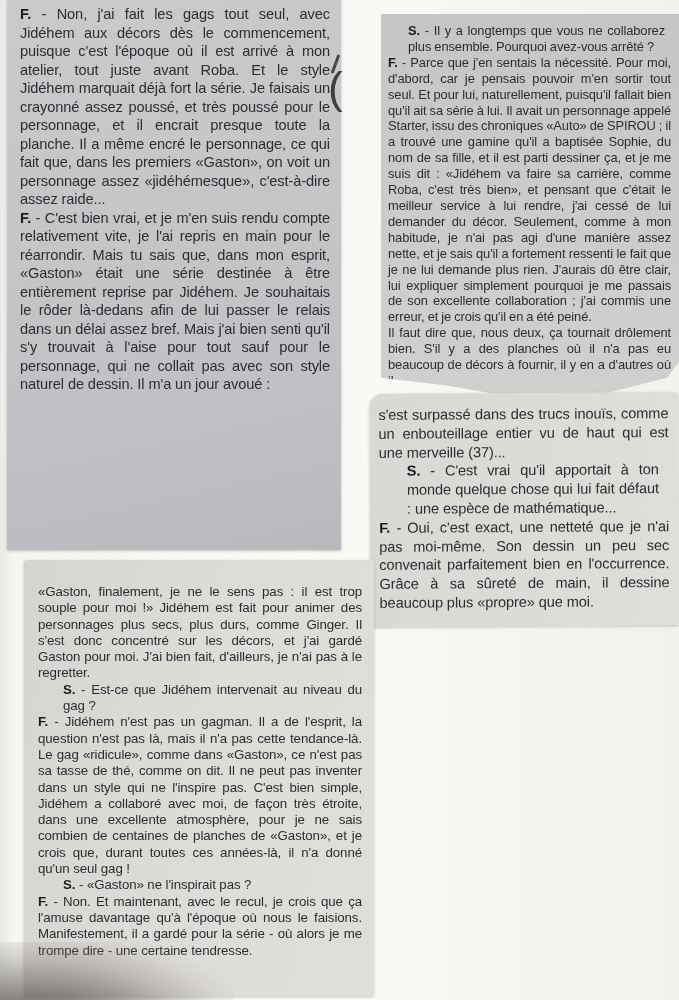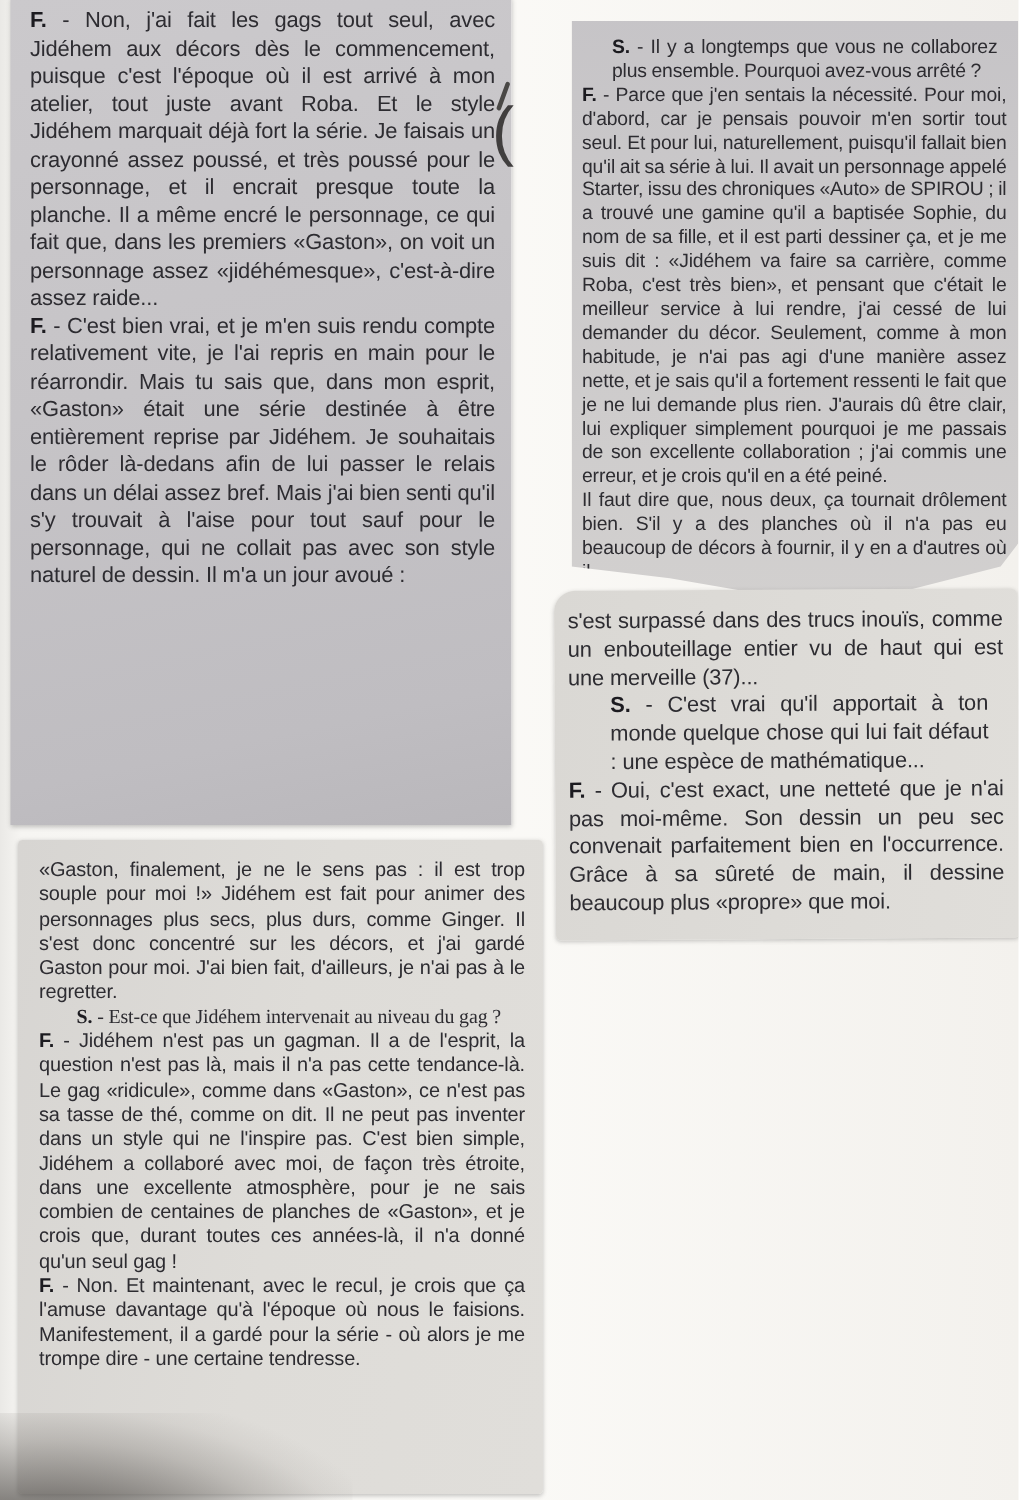--- a/index.html
+++ b/index.html
@@ -31,28 +31,28 @@
     left:381px;top:14px;width:298px;height:391px;
     padding:9px 8px 0 7px;
     font-size:12.9px;line-height:15.9px;word-spacing:-0.4px;
     background:linear-gradient(182deg,#c6c4c7 0%,#cbc9ca 40%,#d2d0cf 100%);
     clip-path:polygon(0 0,100% 0,100% 89%,96% 93%,60% 100%,22% 95%,0 93%);
     box-shadow:none;
   }
   .tr .s{margin-left:20px;margin-right:6px;}
 
   .bl{
-    left:12px;top:560px;width:350px;height:436px;
-    padding:12px 12px 0 14px;
+    left:24px;top:560px;width:350px;height:436px;
+    padding:24px 12px 0 14px;
     font-size:13.3px;line-height:16.3px;
     background:linear-gradient(100deg,#d7d5d2 0%,#dedcd8 50%,#e0dedа 100%);
     background:linear-gradient(100deg,#d7d5d2 0%,#dedcd8 50%,#e0deda 100%);
     border-radius:3px;
   }
-  .bl .s{margin-left:25px;font-family:Liberation Serif, serif;}
+  .bl .s{margin-left:25px;}
 
   .mr{
     left:370px;top:393px;width:309px;height:233px;
     padding:12px 10px 0 9px;
     font-size:14.6px;line-height:18.8px;
     background:linear-gradient(95deg,#dad8d4 0%,#e0deda 100%);
     border-radius:14px 5px 3px 3px;
     transform:rotate(-0.35deg);
   }
   .mr .s{margin-left:28px;margin-right:10px;}
@@ -94,20 +94,21 @@
   <section class="clip mr">
     <p><span>s'est surpassé dans des trucs inouïs, comme un enbouteillage entier vu de haut qui est une merveille (37)...</span></p>
     <p class="s gap"><b class="spk">S.</b> <span>- C'est vrai qu'il apportait à ton monde quelque chose qui lui fait défaut : une espèce de mathématique...</span></p>
     <p><b class="spk">F.</b> <span>- Oui, c'est exact, une netteté que je n'ai pas moi-même. Son dessin un peu sec convenait parfaitement bien en l'occurrence. Grâce à sa sûreté de main, il dessine beaucoup plus «propre» que moi.</span></p>
   </section>
 
   <section class="clip bl">
     <p><span>«Gaston, finalement, je ne le sens pas : il est trop souple pour moi !» Jidéhem est fait pour animer des personnages plus secs, plus durs, comme Ginger. Il s'est donc concentré sur les décors, et j'ai gardé Gaston pour moi. J'ai bien fait, d'ailleurs, je n'ai pas à le regretter.</span></p>
     <p class="s gap"><b class="spk">S.</b> <span>- Est-ce que Jidéhem intervenait au niveau du gag ?</span></p>
     <p><b class="spk">F.</b> <span>- Jidéhem n'est pas un gagman. Il a de l'esprit, la question n'est pas là, mais il n'a pas cette tendance-là. Le gag «ridicule», comme dans «Gaston», ce n'est pas sa tasse de thé, comme on dit. Il ne peut pas inventer dans un style qui ne l'inspire pas. C'est bien simple, Jidéhem a collaboré avec moi, de façon très étroite, dans une excellente atmosphère, pour je ne sais combien de centaines de planches de «Gaston», et je crois que, durant toutes ces années-là, il n'a donné qu'un seul gag !</span></p>
+    <p class="s gap"><b class="spk">S.</b> <span>- «Gaston» ne l'inspirait pas ?</span></p>
     <p><b class="spk">F.</b> <span>- Non. Et maintenant, avec le recul, je crois que ça l'amuse davantage qu'à l'époque où nous le faisions. Manifestement, il a gardé pour la série - où alors je me trompe dire - une certaine tendresse.</span></p>
   </section>
 
   <span class="mark mark-slash" title=""></span>
   <span class="mark mark-paren">(</span>
 
   <div class="finger"></div>
 
 </div>
 

